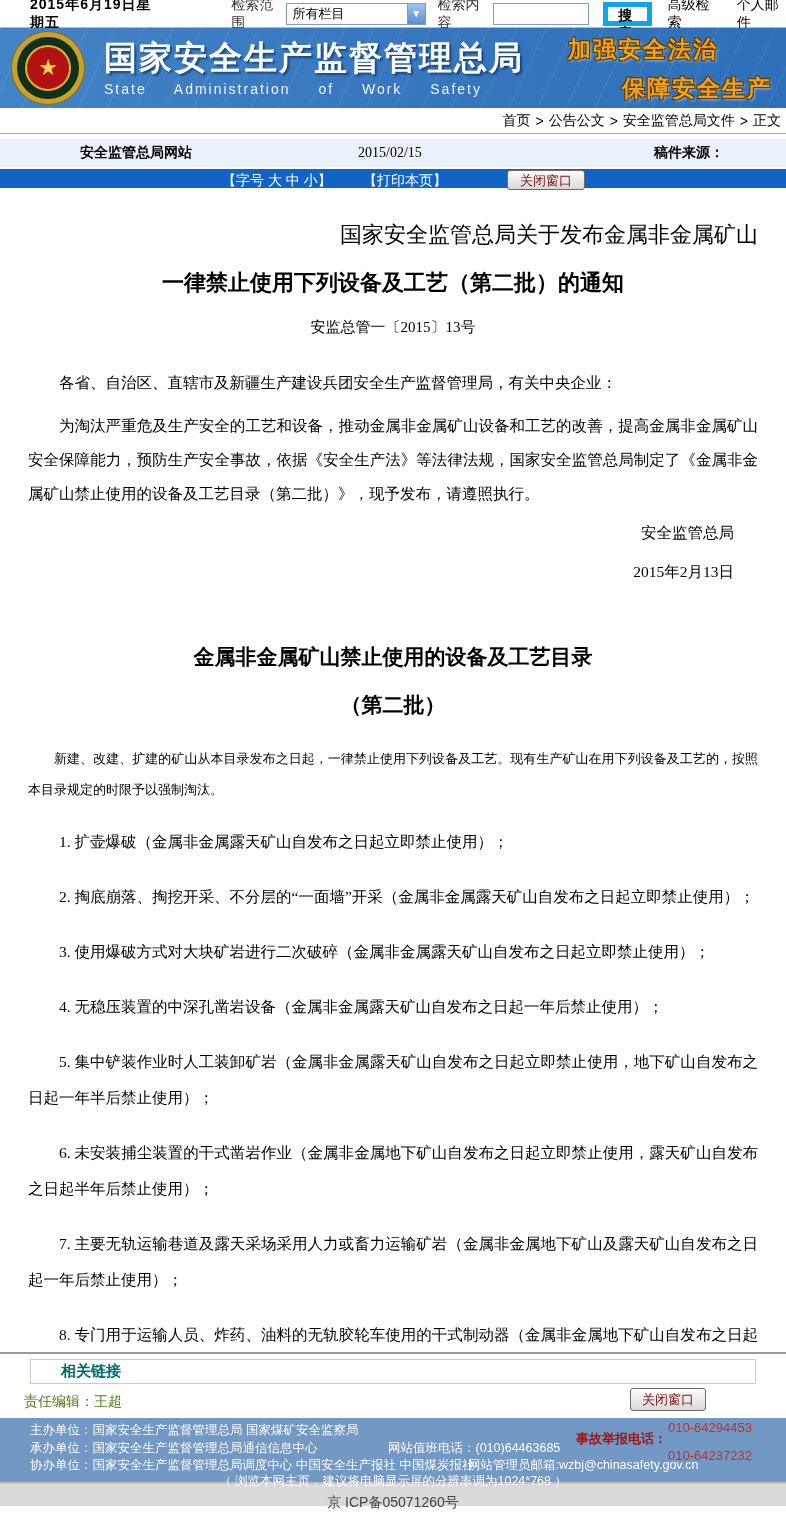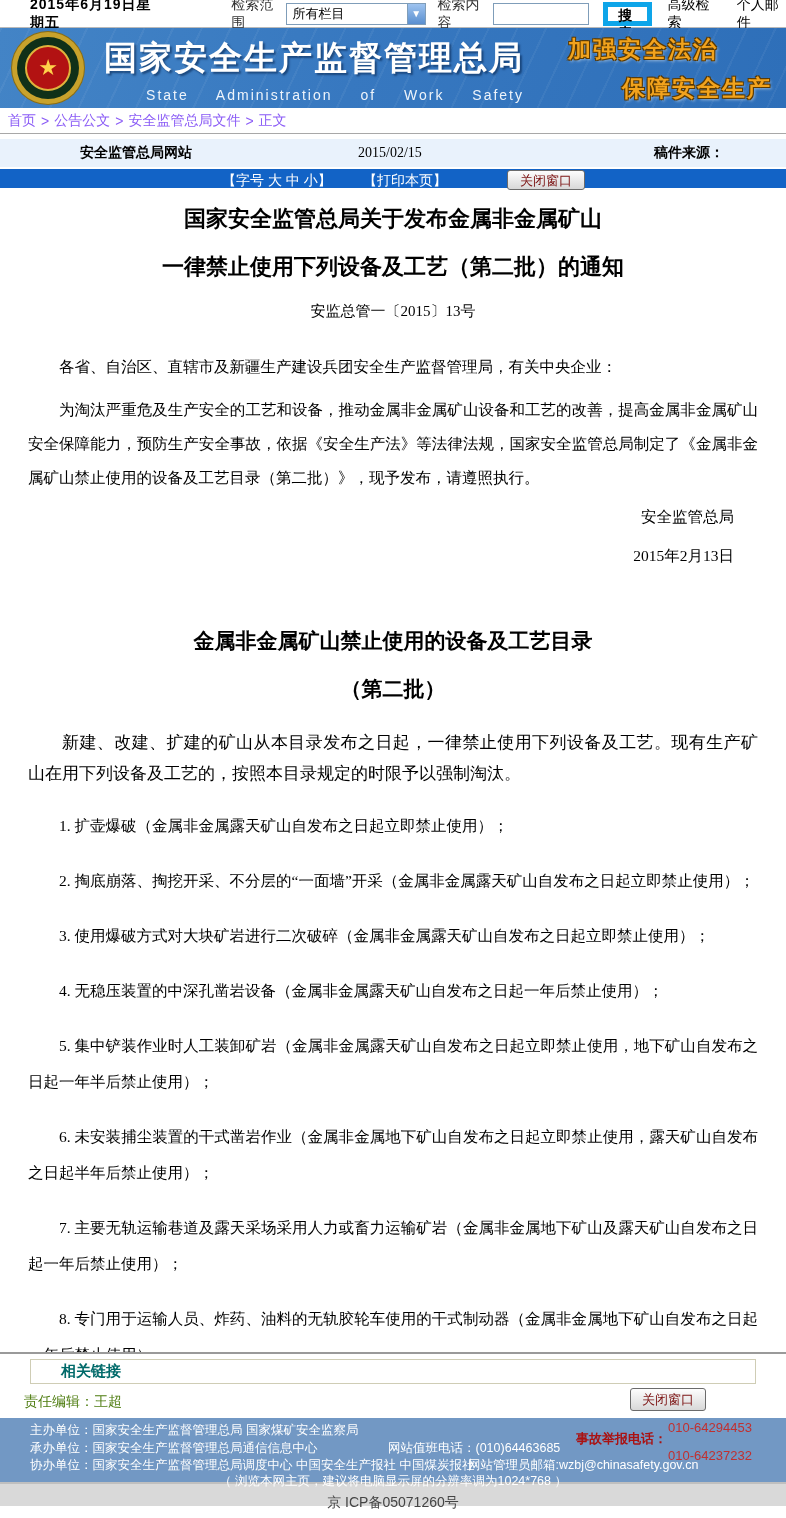--- a/index.html
+++ b/index.html
@@ -34,31 +34,31 @@
   .emblem { position:absolute; left:12px; top:4px; width:72px; height:72px; border-radius:50%;
     background:#c8a22c; box-shadow:0 0 0 1px #8a6d14; display:flex; align-items:center; justify-content:center; z-index:2; }
   .emblem .ring { width:62px; height:62px; border-radius:50%; background:#103018;
     display:flex; align-items:center; justify-content:center; }
   .emblem .core { width:46px; height:46px; border-radius:50%; background:#b21212;
     border:2px solid #e0b33c; display:flex; align-items:center; justify-content:center;
     color:#ffd24a; font-size:22px; line-height:1; }
   .org { position:absolute; left:104px; top:8px; z-index:2; }
   .org-cn { color:#fff; font-size:33px; font-weight:bold; letter-spacing:2px;
     text-shadow:2px 2px 2px rgba(0,30,70,0.55); font-family:"Liberation Serif","DejaVu Serif",serif; }
-  .org-en { margin-top:6px; color:#eef4fb; font-size:14px; word-spacing:22px; letter-spacing:2px;text-align:right; }
+  .org-en { margin-top:0; color:#eef4fb; font-size:14px; word-spacing:22px; letter-spacing:2px; }
   .slogans { position:absolute; right:14px; top:6px; text-align:right; z-index:2;
     font-weight:bold; font-size:23px; color:#f2a31d; letter-spacing:2px;
     font-family:"Liberation Serif","DejaVu Serif",serif; }
   .slogans div { text-shadow:-1px -1px 0 #5c3a00,1px -1px 0 #5c3a00,-1px 1px 0 #5c3a00,1px 1px 0 #5c3a00,2px 2px 3px rgba(255,255,255,0.5); }
   .slogan1 { margin-right:54px; }
   .slogan2 { margin-top:8px; }
 
   
-  .breadcrumb { height:26px; display:flex; align-items:center; padding-left:8px;
-    font-size:14px; color:#8b5cf6; border-bottom:1px solid #a8a8a8; background:#fff; }
+  .breadcrumb { height:26px; display:flex; align-items:center; 
+    font-size:14px; color:#000000; border-bottom:1px solid #a8a8a8; background:#fff;justify-content:flex-end; }
   .breadcrumb span { margin-right:5px; }
   .crumb { cursor:pointer; }
 
   
   .metabar { height:28px; margin-top:5px; background:#e9f2fc; display:flex; align-items:center;
     font-size:14px; color:#000; position:relative; }
   .meta-site { margin-left:80px; font-weight:bold; }
   .meta-date { position:absolute; left:358px; font-family:"Liberation Serif","DejaVu Serif",serif; }
   .meta-origin { position:absolute; right:62px; font-weight:bold; }
 
@@ -66,30 +66,30 @@
   .toolbar { height:19px; margin-top:2px; background:#1263c6; position:relative; color:#fff; font-size:14px; }
   .tool-font { position:absolute; left:222px; top:3px; cursor:pointer; }
   .tool-print { position:absolute; left:363px; top:3px; cursor:pointer; }
   .close-btn { position:absolute; left:507px; top:1px; width:78px; height:20px;
     background:linear-gradient(#fdfdfd,#d8d8d8); border:1px solid #6b6b6b; border-radius:3px;
     font-size:13px; color:#7a1010; cursor:pointer; line-height:17px; }
 
   
   .content { height:1164px; padding:0 28px; overflow:hidden; color:#000;
     font-family:"Liberation Serif","DejaVu Serif",serif; }
-  .title1 { margin-top:16px; text-align:center; font-size:22px; font-weight:bold; line-height:30px; }
+  .title1 { margin-top:32px; text-align:right; font-size:22px; font-weight:normal; line-height:30px; }
   .title2 { margin-top:18px; text-align:center; font-size:22px; font-weight:bold; line-height:30px; }
   .docnum { margin-top:20px; text-align:center; font-size:15px; }
   .salutation { margin-top:30px; font-size:15.5px; line-height:32px; text-indent:2em; }
   .bodypara { margin-top:10px; font-size:15.5px; line-height:34px; text-indent:2em; text-align:justify; }
   .signer { margin-top:12px; text-align:right; padding-right:24px; font-size:15.5px; }
   .signdate { margin-top:18px; text-align:right; padding-right:24px; font-size:15.5px; }
   .cat-title { margin-top:60px; text-align:center; font-size:21px; font-weight:bold; }
   .cat-sub { margin-top:20px; text-align:center; font-size:21px; font-weight:bold; }
-  .cat-intro { margin-top:24px; font-size:17px; line-height:31px; text-indent:2em; text-align:justify; }
+  .cat-intro { margin-top:24px; font-size:13px; line-height:31px; text-indent:2em; text-align:justify; }
   .item { margin-top:19px; font-size:15.5px; line-height:36px; text-indent:2em; text-align:justify; }
 
   
   .divider { height:0; border-top:2px solid #9a9a9a; }
   .related-box { margin:5px auto 0; width:726px; height:25px; border:1px solid #cfcdb5;
     display:flex; align-items:center; background:#fff; }
   .related-title { margin-left:30px; font-size:15px; font-weight:bold; color:#006a6a; }
   .editor-row { height:34px; position:relative; }
   .editor { position:absolute; left:24px; top:9px; font-size:14px; color:#4d7c0f; }
   .close-btn2 { position:absolute; left:630px; top:4px; width:76px; height:23px;

